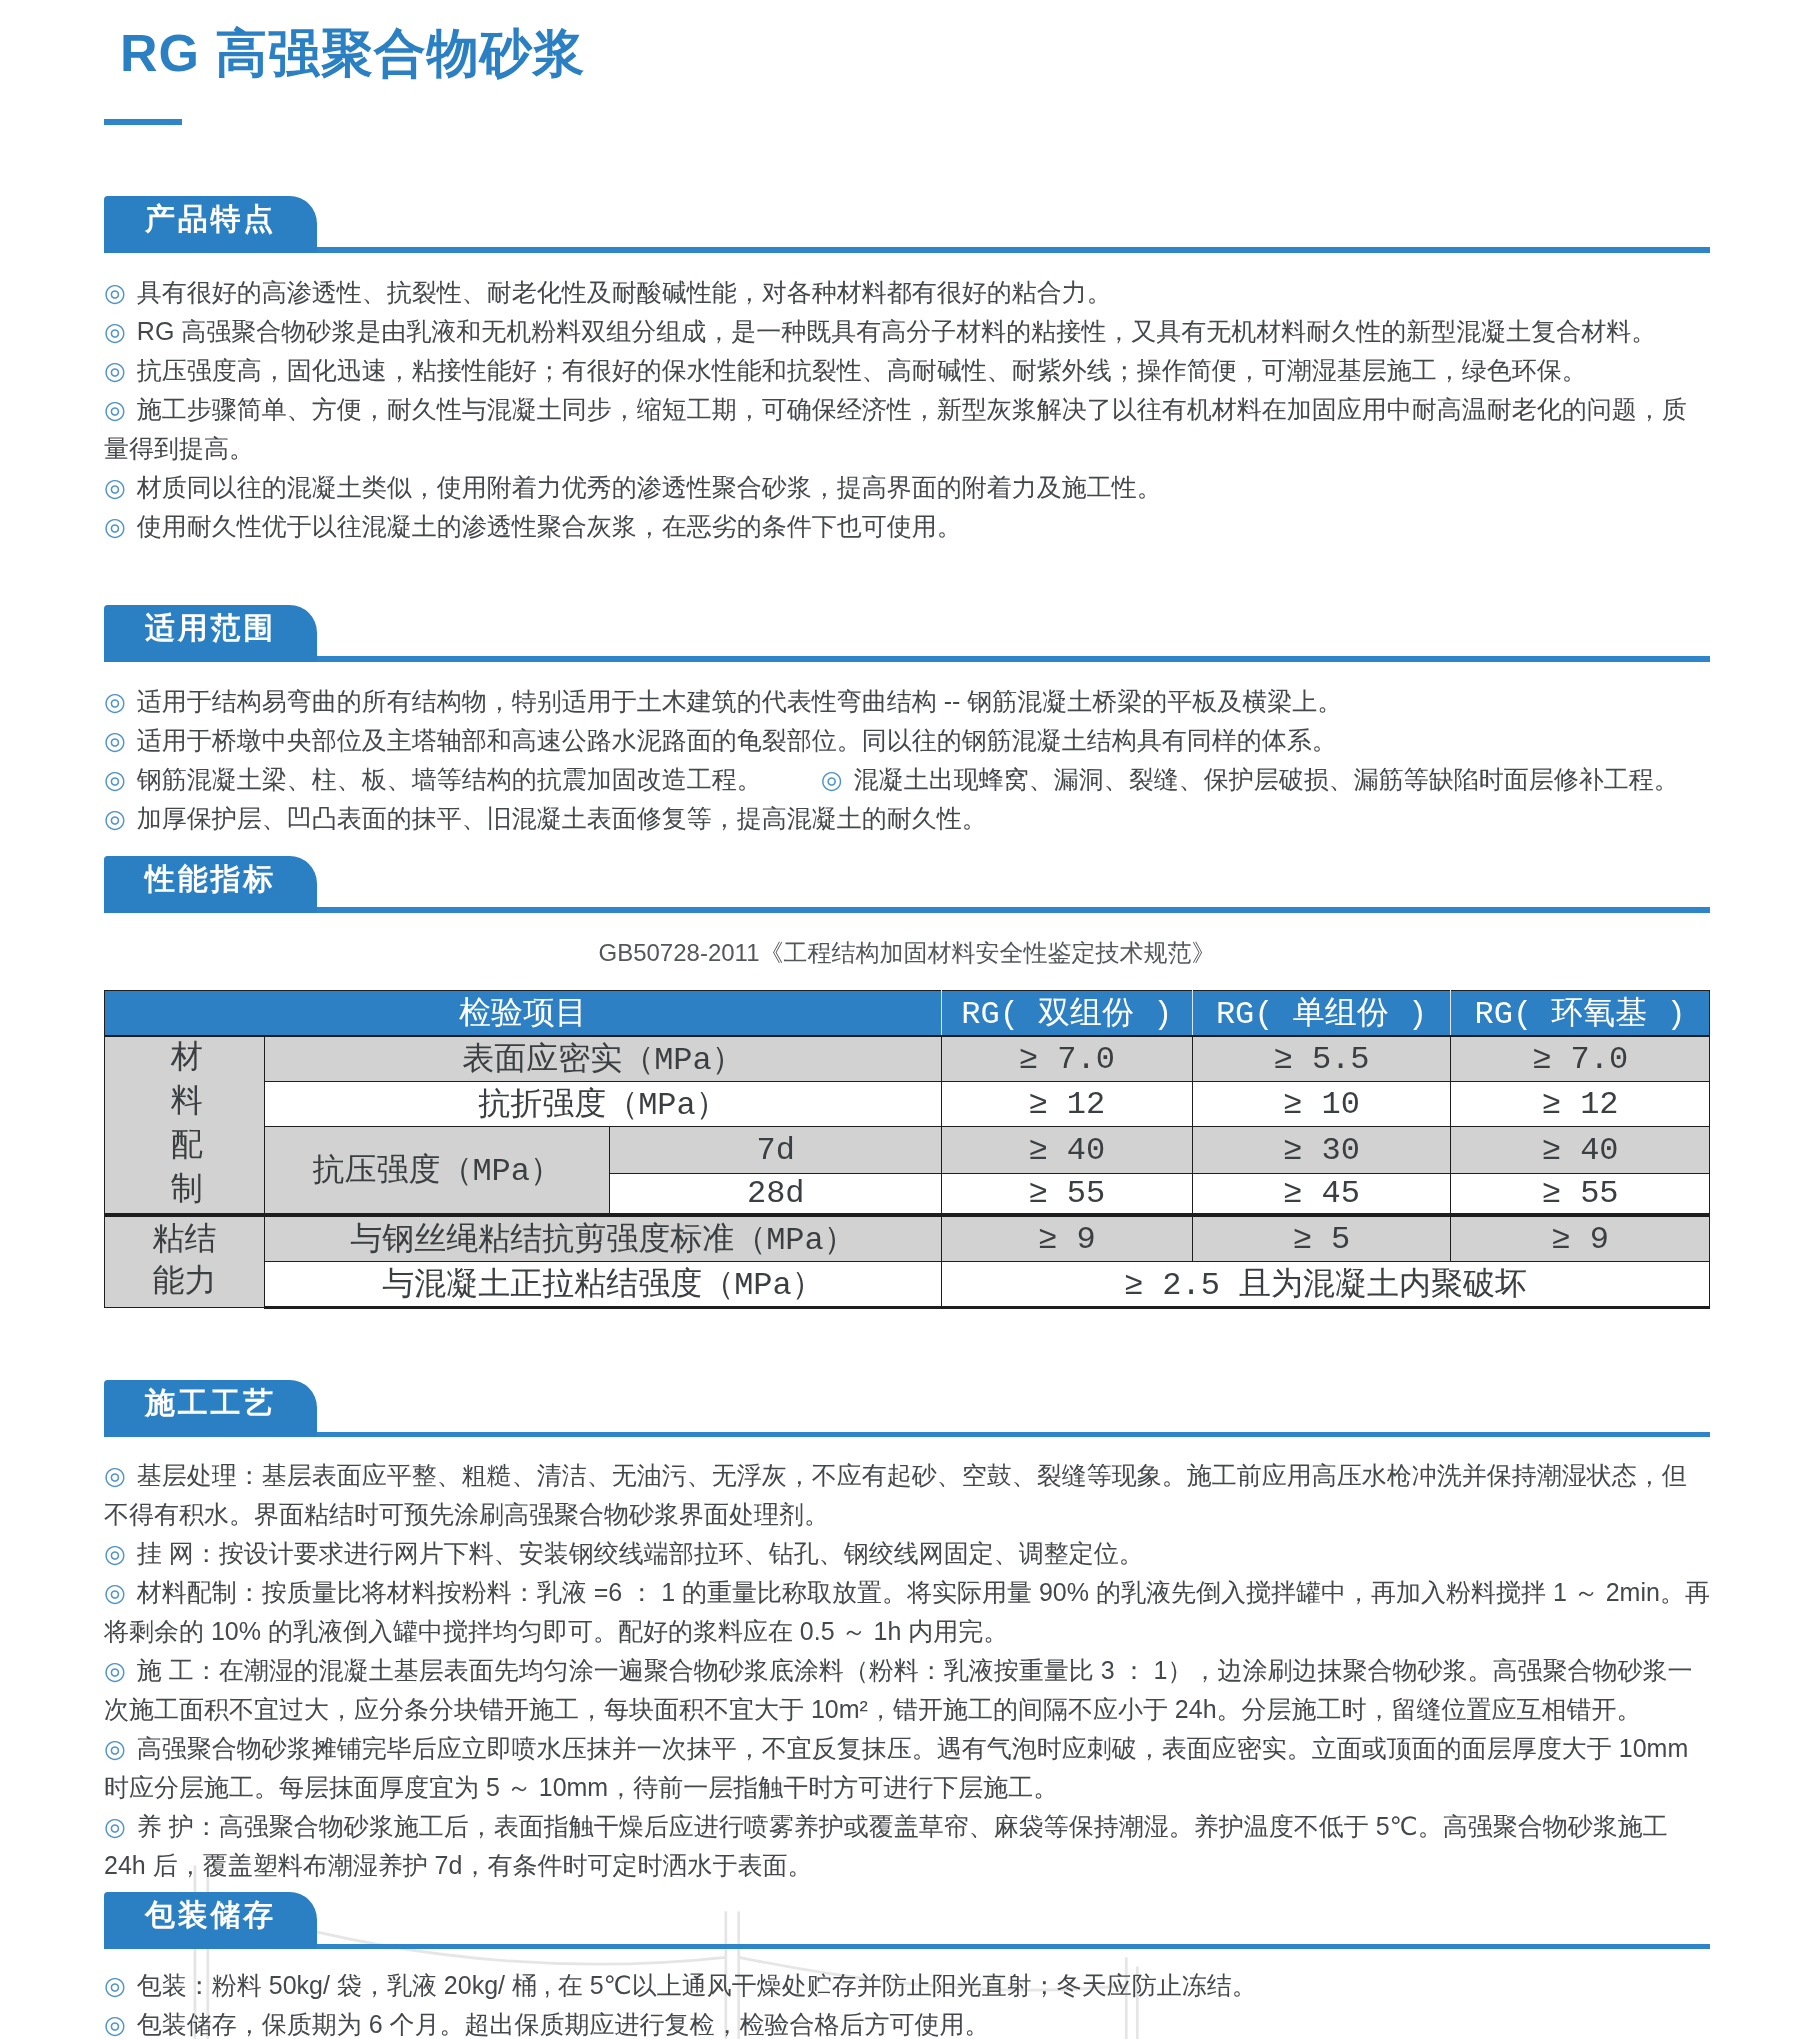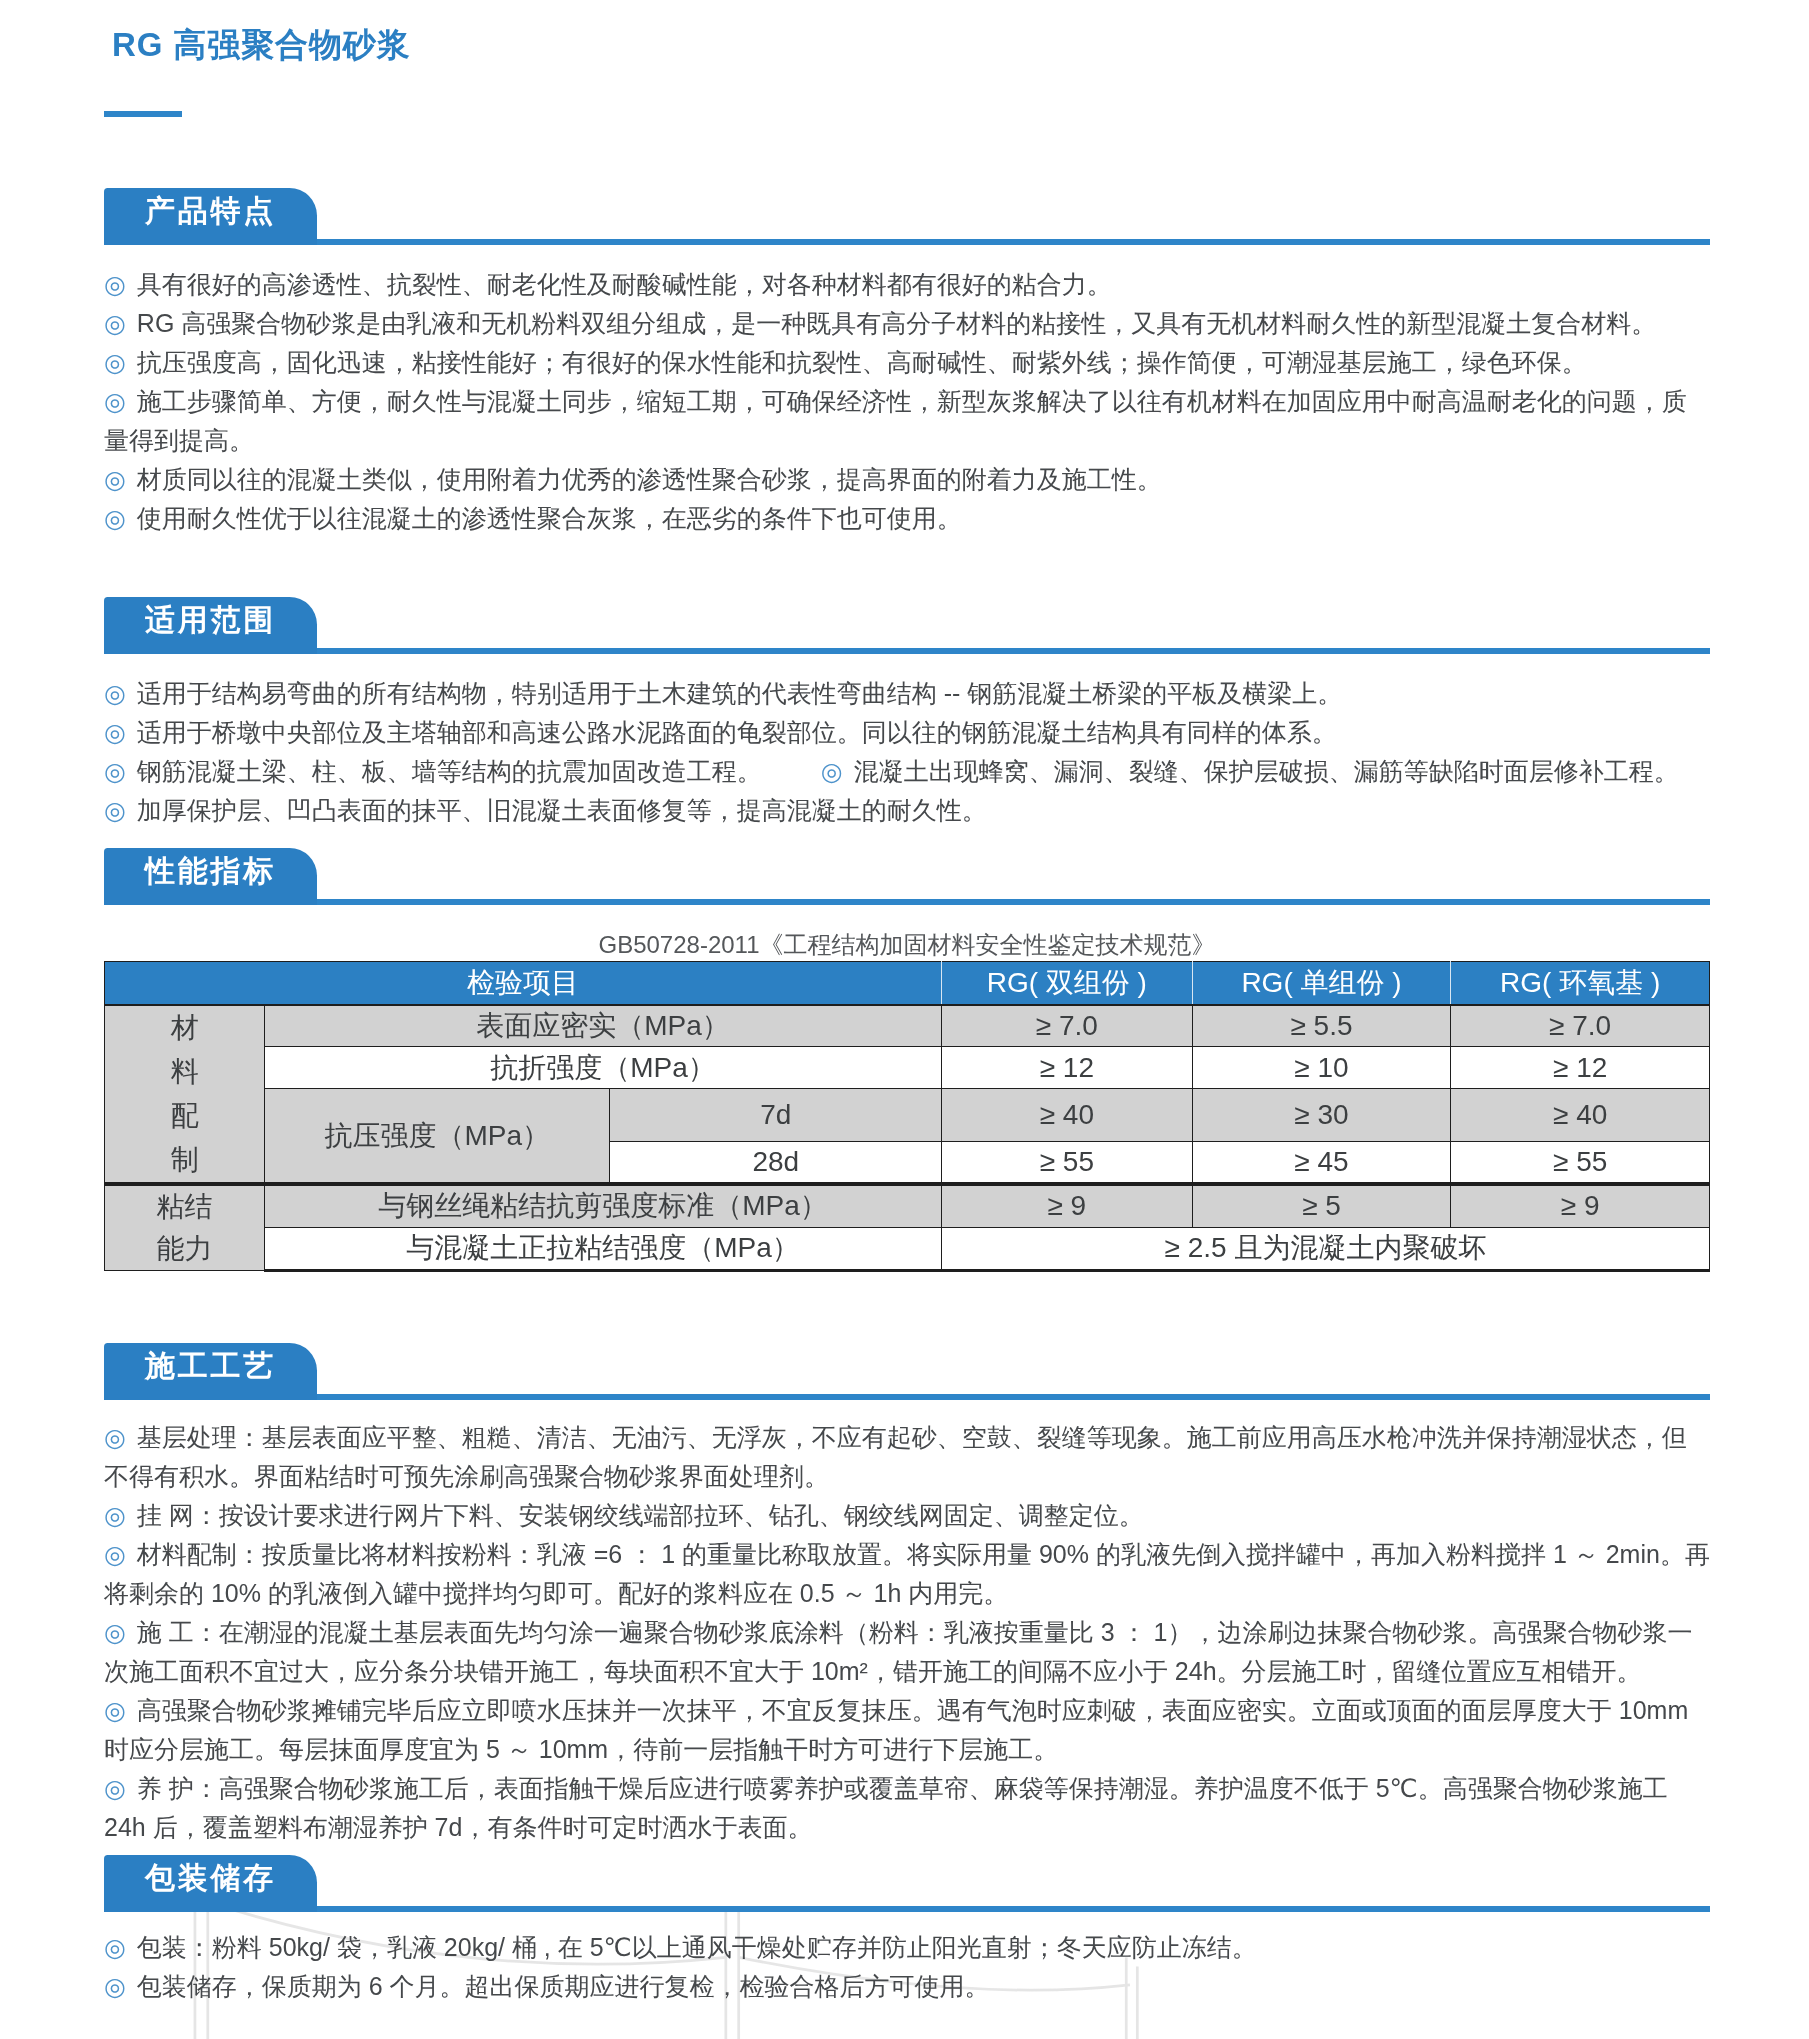--- a/index.html
+++ b/index.html
@@ -9,22 +9,22 @@
     z-index: 0;
     width: 1809px;
     height: 2040px;
     background: #ffffff;
     overflow: hidden;
     padding: 13px 99px 0 104px;
     font-family: "Liberation Sans", "DejaVu Sans", sans-serif;
     color: #45484b;
   }
   .title {
-    margin: 8px;
-    font-size: 33px;
+    margin: 16px;
+    font-size: 52px;
     font-weight: bold;
     color: #2b7fc3;
     letter-spacing: 0.9px;
     line-height: 48px;
   }
   .title-underline {
     margin-top: 42px;
     width: 78px;
     height: 5.5px;
     background: #2e85c9;
@@ -56,26 +56,27 @@
   .b { color: #4e93cb; margin-right: 11px; }
   .pair-right { margin-left: 59px; }
   .tbl-caption {
     margin-top: 26px;
     text-align: center;
     font-size: 24px;
     line-height: 27.5px;
     color: #54575a;
   }
   table.perf {
-    margin-top: 3px;
+    margin-top: 24px;
     width: 100%;
     border-collapse: collapse;
     border: 1.8px solid #1e1e1e;
-    font-size: 28px;
+    font-size: 32px;
     color: #3c3f41;
+    font-family: Liberation Mono, monospace;
   }
   table.perf th, table.perf td {
     height: 42px;
     padding: 0 5.5px;
     text-align: center;
     vertical-align: middle;
     border: 1.8px solid #1e1e1e;
   }
   table.perf thead th {
     background: #2c80c3;

